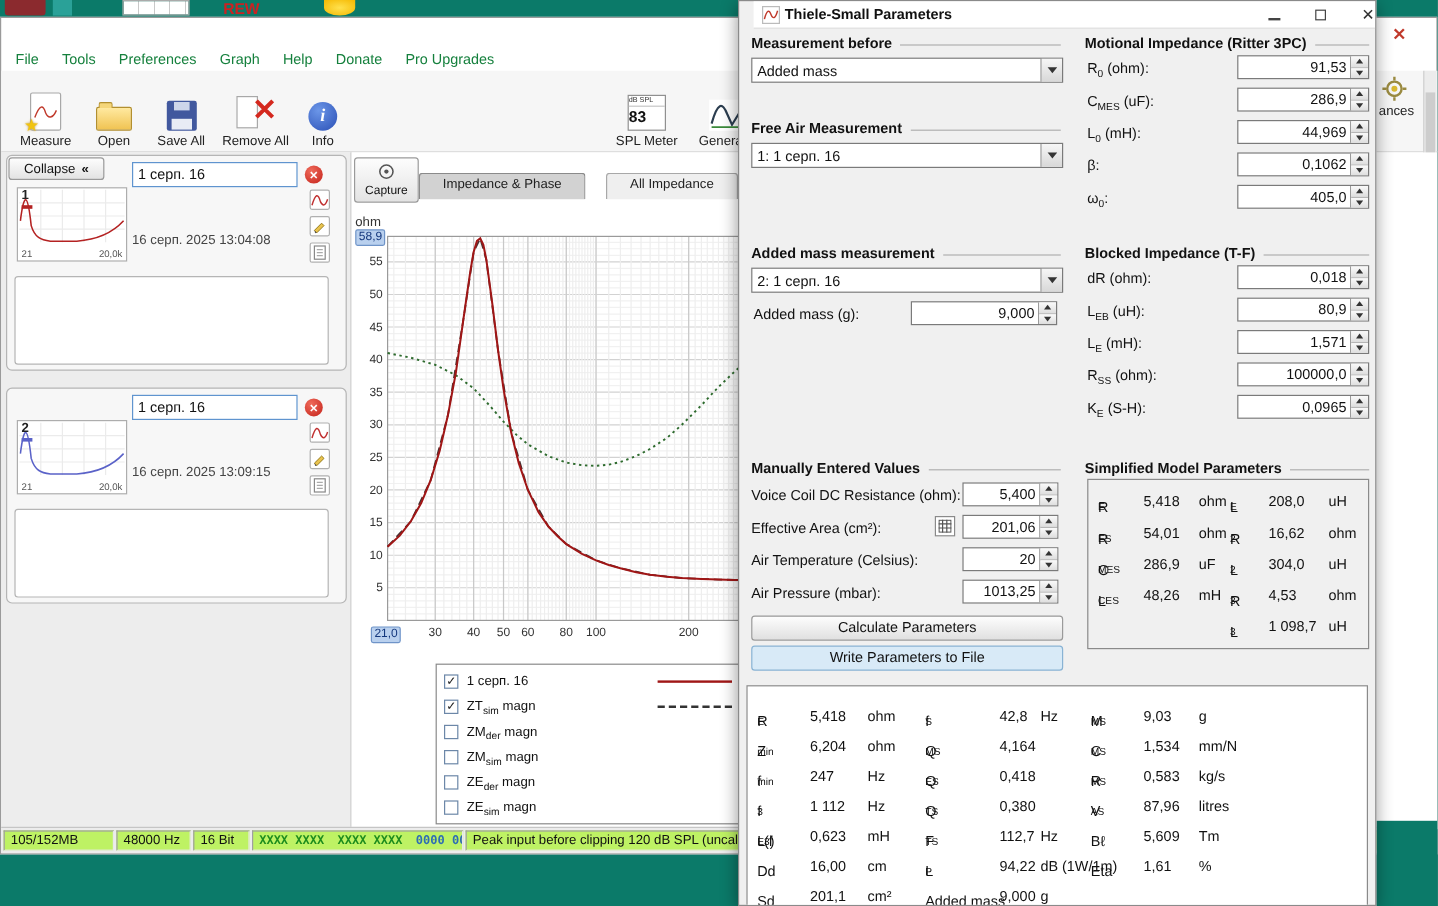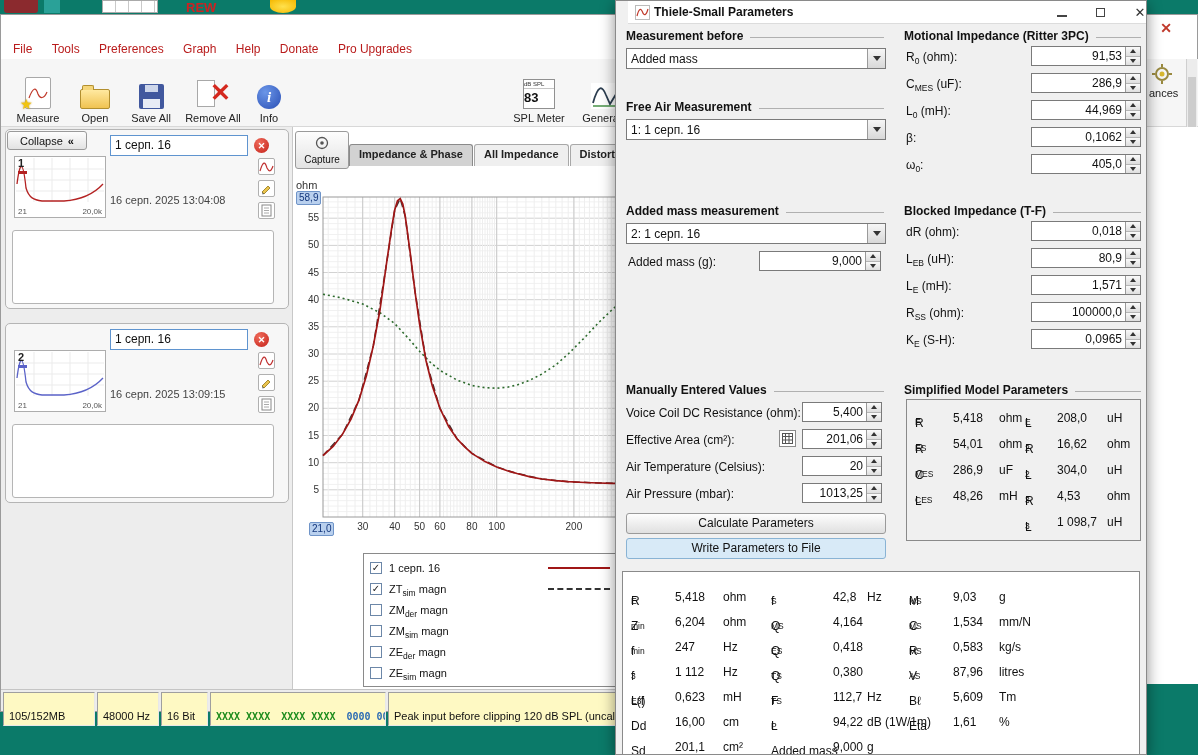--- a/index.html
+++ b/index.html
@@ -12,21 +12,21 @@
 
   
   #main-window { position:absolute; left:0; top:14px; width:1198px; height:698px;
     background:#ffffff; border:1px solid #9a9a9a; }
   .titlebar { position:absolute; left:0; top:0; right:0; height:26px; background:#f3f3f3;
     border-bottom:1px solid #e2e2e2; display:flex; align-items:center; padding-left:8px; gap:8px; }
   .title-text { color:#8a8a8a; font-size:12px; }
   #main-close { position:absolute; left:1156px; top:4px; width:18px; height:18px; color:#c0392b;
     font-weight:bold; font-size:14px; text-align:center; line-height:18px; }
   .menubar { position:absolute; left:4px; top:26px; height:18px; white-space:nowrap; }
-  .menu-item { display:inline-block; padding:1px 8px; font-size:12px; color:#b91c1c; }
+  .menu-item { display:inline-block; padding:1px 8px; font-size:12px; color:#15803d; }
   .toolbar { position:absolute; left:0; top:44px; width:1198px; height:68px; background:#f6f6f6;
     border-bottom:1px solid #d8d8d8; }
   .tbtn { position:absolute; top:3px; height:62px; display:flex; flex-direction:column;
     align-items:center; justify-content:flex-end; gap:3px; }
   .tlabel { font-size:11px; color:#222; white-space:nowrap; }
 
   .ico-measure { position:relative; width:26px; height:32px; background:#fff; border:1px solid #a8a8a8; border-radius:2px; }
   .ico-measure svg { position:absolute; left:2px; top:8px; }
   .ico-measure .star { position:absolute; left:-6px; bottom:-4px; color:#f1c40f; font-size:14px; text-shadow:0 0 2px #b8860b; }
   .ico-open { position:relative; width:30px; height:20px; margin-top:9px;
@@ -78,37 +78,37 @@
   .notebox { position:absolute; left:6px; top:100px; width:262px; height:74px; background:#fff;
     border:1px solid #b5b5b5; border-radius:3px; }
 
   
   #graph-panel { position:absolute; left:292px; top:112px; width:906px; height:564px; background:#fff; }
   #capture-btn { position:absolute; left:2px; top:4px; width:54px; height:38px;
     background:linear-gradient(#fdfdfd,#e3e3e3); border:1px solid #9a9a9a; border-radius:3px;
     display:flex; flex-direction:column; align-items:center; justify-content:center; gap:1px; }
   #capture-btn .clabel { font-size:10px; }
   #tabs-row { position:absolute; left:56px; top:17px; height:22px; display:flex; }
-  .tab { padding:3px 9px; font-size:11px; background:#efefef; border:1px solid #a8a8a8;
-    border-bottom:none; border-radius:3px 3px 0 0; margin-right:1px; color:#222; white-space:nowrap;font-weight:bold; }
+  .tab { padding:3px 19px; font-size:11px; background:#efefef; border:1px solid #a8a8a8;
+    border-bottom:none; border-radius:3px 3px 0 0; margin-right:17px; color:#222; white-space:nowrap; }
   .tab.active { background:#d2d2d2; border-color:#8a8a8a; }
   #ohm-label { position:absolute; left:3px; top:52px; font-size:11px; color:#333; }
   .axis-limit { position:absolute; background:#b9d0ee; color:#14377d; font-size:10px;
     padding:0 2px; border:1px solid #6f94c8; border-radius:2px; line-height:12px; }
   #legend-box { position:absolute; left:70px; top:426px; width:256px; height:134px; background:#fff;
     border:1px solid #8a8a8a; padding-top:3px; }
   .lrow { position:relative; height:21px; padding-left:6px; display:flex; align-items:center; gap:7px; font-size:11px; }
   .lbox { width:12px; height:12px; border:1px solid #6c87a8; background:#fff; display:flex;
     align-items:center; justify-content:center; font-size:10px; color:#222; flex:0 0 12px; }
   .lsample { position:absolute; left:184px; top:10px; width:62px; height:0; }
 
   
   .status { position:absolute; left:0; right:0; bottom:0; height:22px; background:#ececec; border-top:1px solid #c5c5c5; }
-  .cellS { position:absolute; top:2px; height:17px; background:#fef9c3; font-size:11px; line-height:15px;
-    padding:16px 5px; white-space:nowrap; overflow:hidden;
+  .cellS { position:absolute; top:2px; height:17px; background:#bef264; font-size:11px; line-height:15px;
+    padding:0 5px; white-space:nowrap; overflow:hidden;
     border:1px solid; border-color:#9f9f9f #e8e8e8 #e8e8e8 #9f9f9f; }
   .ind { font-family:"DejaVu Sans Mono", monospace; font-weight:bold; font-size:10px; margin-right:8px; }
 
   
   #dialog { position:absolute; left:615px; top:0; width:532px; height:755px; background:#f0f0f0;
     border:1px solid #8a8a8a; box-shadow:0 4px 14px rgba(0,0,0,0.45); z-index:40; overflow:hidden; }
   .dlg-title { position:absolute; left:12px; top:0; right:0; height:23px; background:#fff; border-bottom:1px solid #dcdcdc; }
   .dlg-title-text { position:absolute; left:26px; top:4px; font-weight:bold; font-size:12px; }
   .dlg-ico { position:absolute; left:7px; top:4px; width:15px; height:15px; background:#fff; border:1px solid #bbb; }
   .dlg-btn { position:absolute; top:1px; width:30px; height:20px; display:flex; align-items:center; justify-content:center; }

